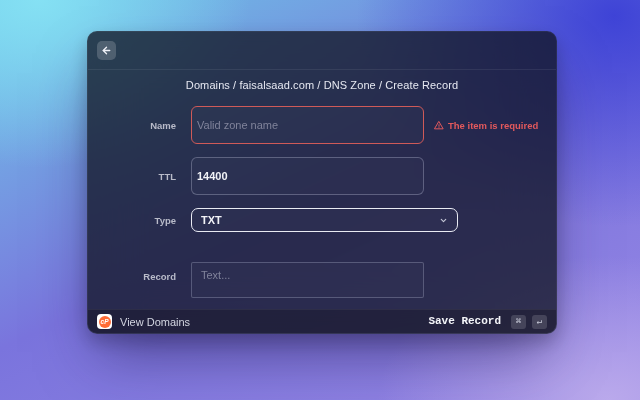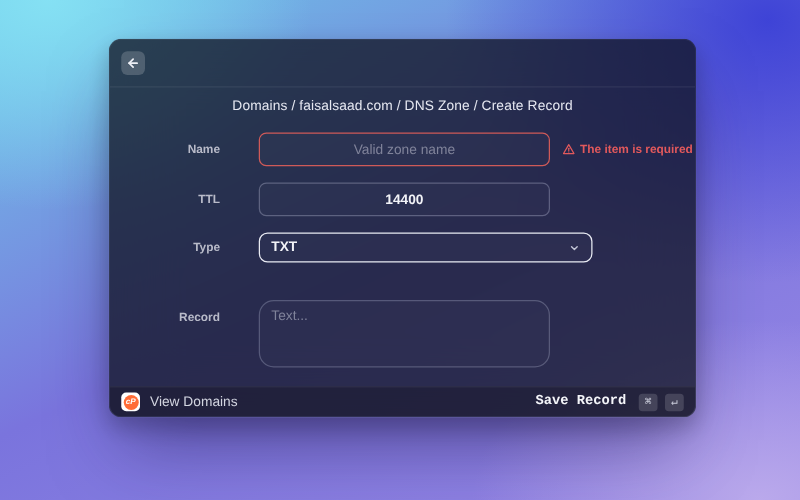--- a/index.html
+++ b/index.html
@@ -37,58 +37,57 @@
     border: none; cursor: pointer;
     display: flex; align-items: center; justify-content: center;
     color: #eef0f6;
   }
   .back-btn svg { width: 11px; height: 11px; display: block; }
   .breadcrumb {
     margin-top: 9px; text-align: center;
     font-size: 11px; color: #e6e8f1; letter-spacing: 0.1px;
   }
   .form { margin-top: 15px; }
-  .row { display: flex; align-items: center; margin-bottom: 13px; gap: 16px; }
+  .row { display: flex; align-items: center; margin-bottom: 13px; }
   .row.top-align { align-items: flex-start; margin-top: 30px; }
   .row.top-align .label { padding-top: 9px; }
   .label {
     width: 103px; text-align: right; padding-right: 15px;
     font-size: 9.5px; font-weight: 700; color: #b9bbc9;
   }
   .field { width: 233px; position: relative; }
   .input {
-    width: 233px; height: 27px;
+    width: 233px; height: 38px;
     background: rgba(255,255,255,0.02);
     border: 1px solid rgba(198,203,228,0.32);
     border-radius: 6px;
-    padding: 0 23px;
+    padding: 0 5px;
     font-family: "Liberation Sans", sans-serif;
     font-size: 11px; font-weight: 600; color: #f2f3f7;
     outline: none;
-    text-align: center;
   }
   .input::placeholder, .textarea::placeholder { color: #80839a; font-weight: 400; }
   .input.error-state { border: 1.5px solid #cf5a58; }
   .select {
     width: 267px; height: 24px;
     background: rgba(255,255,255,0.02);
     border: 1.5px solid #e9ebf3;
     border-radius: 7px;
     padding: 0 9px;
     display: flex; align-items: center; justify-content: space-between;
     font-size: 11px; font-weight: 700; color: #f2f3f7;
     cursor: pointer;
   }
   .select .chev { color: #c3c6d6; display: flex; }
   .select .chev svg { width: 9px; height: 9px; }
   .textarea {
-    width: 233px; height: 54px;
+    width: 233px; height: 36px;
     background: rgba(255,255,255,0.02);
     border: 1px solid rgba(198,203,228,0.28);
-    border-radius: 12px;
+    border-radius: 2px;
     padding: 6px 9px;
     font-family: "Liberation Sans", sans-serif;
     font-size: 11px; color: #f2f3f7;
     resize: none; outline: none;
   }
   .error-msg {
     position: absolute; left: 243px; top: 50%; transform: translateY(-50%);
     display: flex; align-items: center; gap: 4px;
     white-space: nowrap;
     font-size: 9.5px; font-weight: 700; color: #e2595c;

